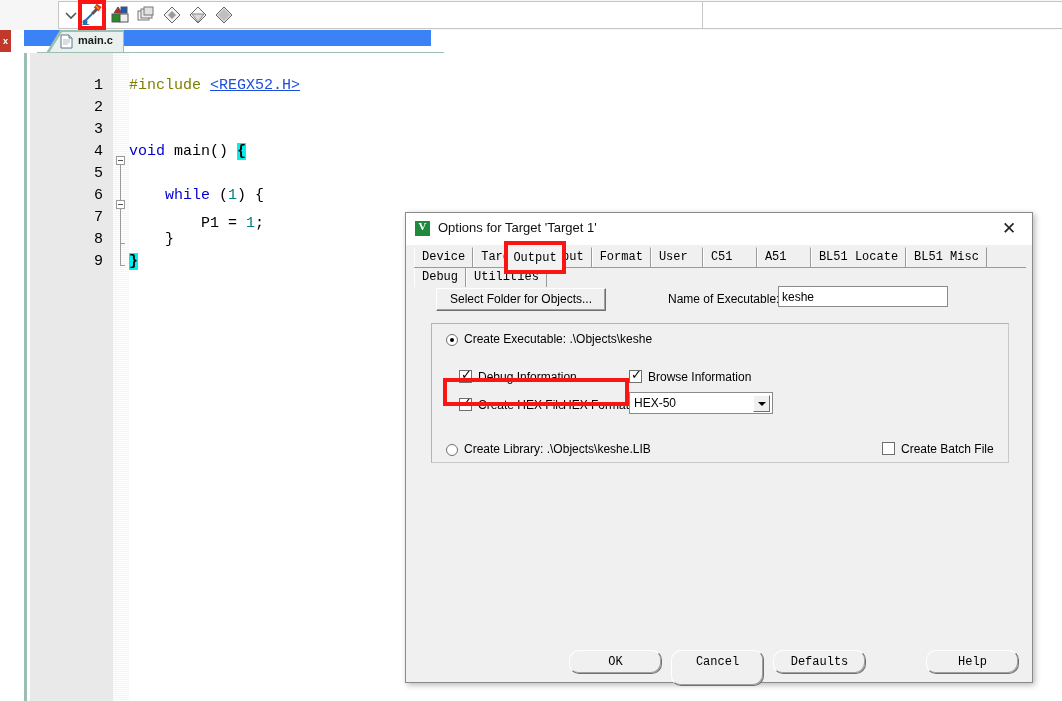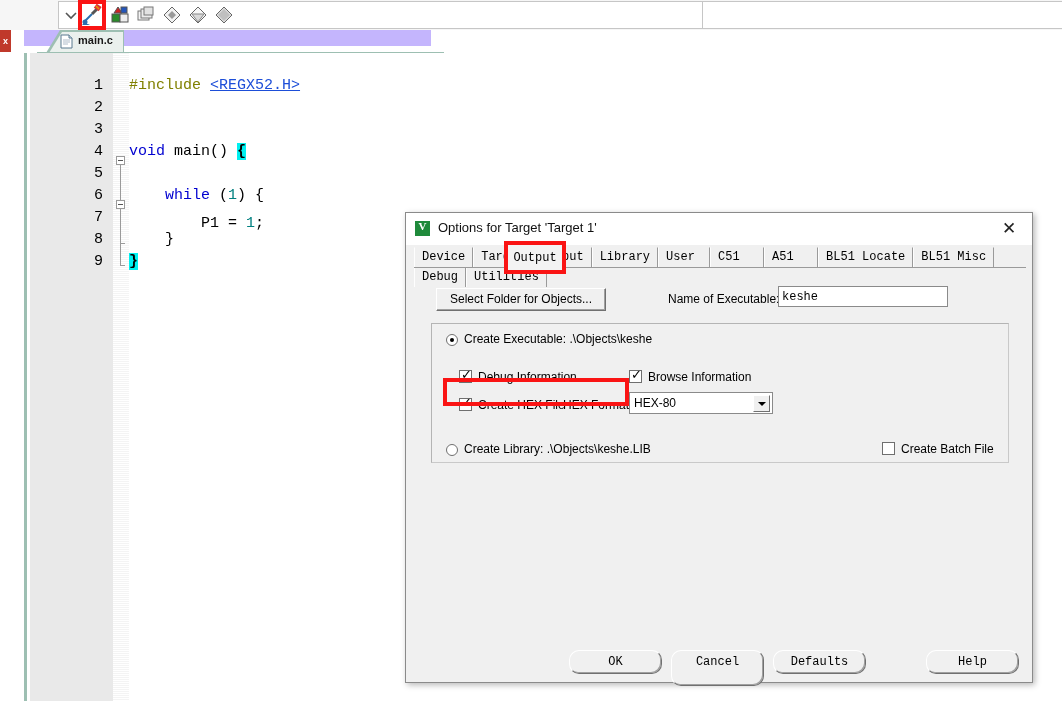--- a/index.html
+++ b/index.html
@@ -45,21 +45,21 @@
     text-align:center; line-height:22px; overflow:hidden;
   }
 
   
   .editor-wrap {
     position:absolute; left:11px; top:30px; width:420px; height:671px;
     background:#ffffff;
   }
   .tabstrip {
     position:absolute; left:13px; top:0px; width:407px; height:16px;
-    background:#c4b5fd;
+    background:#3b82f6;
   }
   .tab-shape {
     position:absolute; left:22px; top:0px; width:78px; height:23px;
     background:#9dbfb2;
     clip-path: polygon(14px 0, 78px 0, 78px 23px, 0 23px);
   }
   .tab-shape-inner {
     position:absolute; left:25px; top:2px; width:74px; height:21px;
     background:#eaf0ed;
     clip-path: polygon(13px 0, 74px 0, 74px 21px, 0 21px);
@@ -176,21 +176,21 @@
     box-shadow: inset -1px -1px 0 #a0a0a0;
     font-family:"Liberation Sans", sans-serif; font-size:12px; color:#000;
     text-align:center; cursor:default; box-sizing:border-box;
   }
   .btn-mono { font-family:"Liberation Mono", monospace; font-size:12px;border-radius:10px; }
 
   .lbl { position:absolute; font-size:12px; color:#000; }
   .txtinput {
     position:absolute; background:#ffffff; border:1px solid #8a8a8a;
     box-sizing:border-box; font-size:12px; color:#000; padding:1px 3px;
-    font-family:Liberation Mono, monospace;
+    font-family:Liberation Sans, sans-serif;
   }
   .groupbox {
     position:absolute; border:1px solid #c9c9c9; background:#f0f0f0;
     box-sizing:border-box;
     border-top-color:#b4b4b4; border-left-color:#b4b4b4;
   }
   .radio {
     position:absolute; width:12px; height:12px; border-radius:50%;
     background:#ffffff; border:1px solid #6f6f6f; box-sizing:border-box;
   }
@@ -355,21 +355,21 @@
         <span>V</span>
       </div>
       <div class="dlg-title-text">Options for Target 'Target 1'</div>
       <div class="dlg-close">✕</div>
     </div>
 
     <div class="tabbar" id="tabbar">
         <div class="dtab">Device</div>
         <div class="dtab">Target</div>
         <div class="dtab sel">Output</div>
-        <div class="dtab">Library</div>
+        <div class="dtab">Format</div>
         <div class="dtab" style="min-width: 52px;">User</div>
         <div class="dtab" style="min-width: 54px;">C51</div>
         <div class="dtab" style="min-width: 54px;">A51</div>
         <div class="dtab">BL51 Locate</div>
         <div class="dtab">BL51 Misc</div>
         <div class="dtab">Debug</div>
         <div class="dtab">Utilities</div>
       </div>
     <div class="panel-line"></div>
 
@@ -387,21 +387,21 @@
     <div class="lbl" style="left:72px; top:157px;">Debug Information</div>
 
     <div class="checkbox on" style="left:223px; top:157px;"></div>
     <div class="lbl" style="left:242px; top:157px;">Browse Information</div>
 
     <div class="checkbox on" style="left:53px; top:185px;"></div>
     <div class="lbl" style="left:72px; top:185px;">Create HEX File</div>
     <div class="lbl" style="left:157px; top:185px;">HEX Format:</div>
 
     <div class="combo" style="left:223px; top:179px; width:144px; height:22px;">
-      <span class="val">HEX-80</span>
+      <span class="val">HEX-50</span>
       <span class="arrow"></span>
     </div>
 
     <div class="radio" style="left:40px; top:231px;"></div>
     <div class="lbl" style="left:58px; top:229px;">Create Library:  .\Objects\keshe.LIB</div>
 
     <div class="checkbox" style="left:476px; top:229px;"></div>
     <div class="lbl" style="left:495px; top:229px;">Create Batch File</div>
 
     <div class="btn btn-mono" style="left:163px; top:437px; width:93px; height:24px; line-height:22px;">OK</div>

